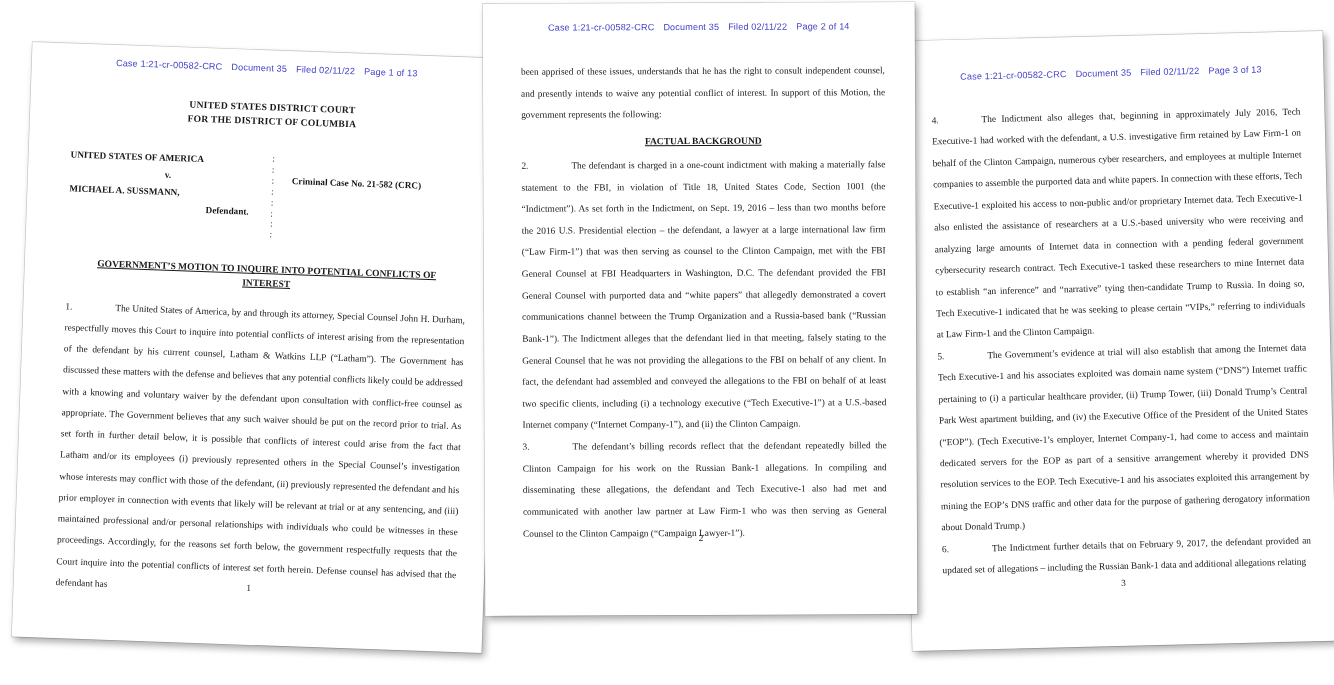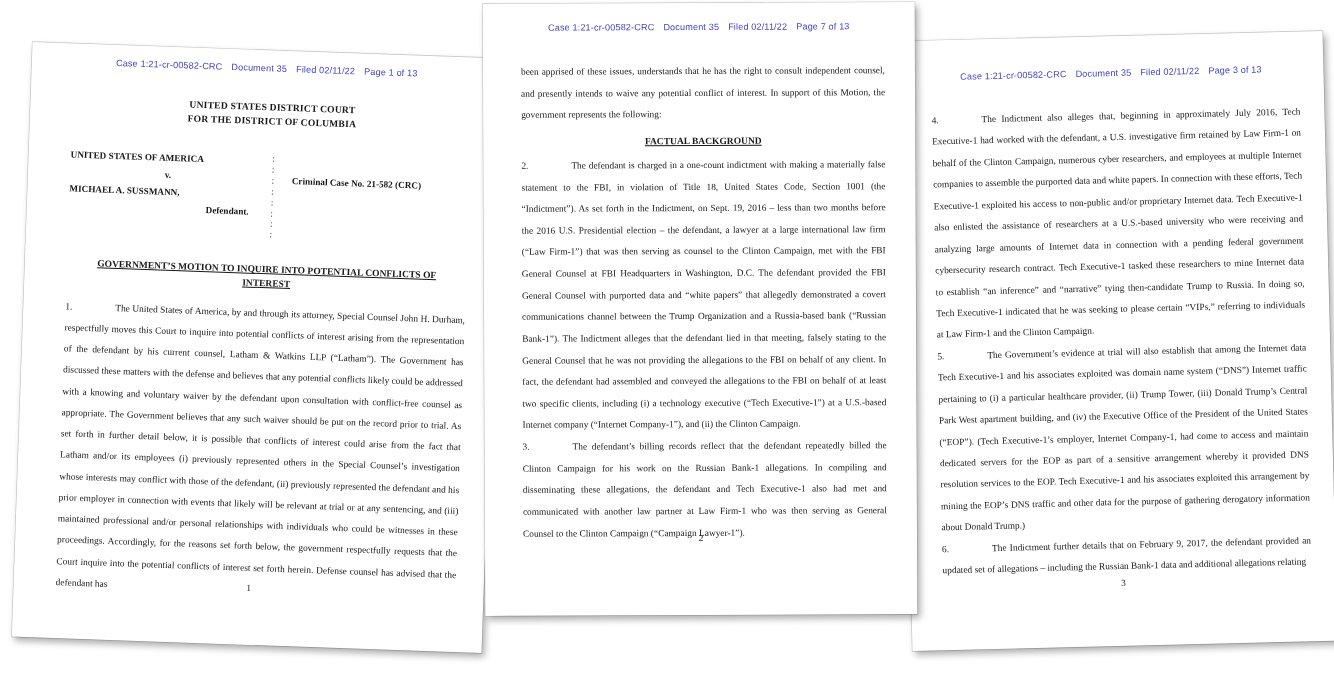--- a/index.html
+++ b/index.html
@@ -229,21 +229,21 @@
       <p class="para"><span class="indent-num">4.</span><span>The Indictment also alleges that, beginning in approximately July 2016, Tech Executive-1 had worked with the defendant, a U.S. investigative firm retained by Law Firm-1 on behalf of the Clinton Campaign, numerous cyber researchers, and employees at multiple Internet companies to assemble the purported data and white papers.  In connection with these efforts, Tech Executive-1 exploited his access to non-public and/or proprietary Internet data.  Tech Executive-1 also enlisted the assistance of researchers at a U.S.-based university who were receiving and analyzing large amounts of Internet data in connection with a pending federal government cybersecurity research contract.  Tech Executive-1 tasked these researchers to mine Internet data to establish “an inference” and “narrative” tying then-candidate Trump to Russia.  In doing so, Tech Executive-1 indicated that he was seeking to please certain “VIPs,” referring to individuals at Law Firm-1 and the Clinton Campaign.</span></p>
       <p class="para"><span class="indent-num">5.</span><span>The Government’s evidence at trial will also establish that among the Internet data Tech Executive-1 and his associates exploited was domain name system (“DNS”) Internet traffic pertaining to (i) a particular healthcare provider, (ii) Trump Tower, (iii) Donald Trump’s Central Park West apartment building, and (iv) the Executive Office of the President of the United States (“EOP”).  (Tech Executive-1’s employer, Internet Company-1, had come to access and maintain dedicated servers for the EOP as part of a sensitive arrangement whereby it provided DNS resolution services to the EOP.  Tech Executive-1 and his associates exploited this arrangement by mining the EOP’s DNS traffic and other data for the purpose of gathering derogatory information about Donald Trump.)</span></p>
       <p class="para"><span class="indent-num">6.</span><span>The Indictment further details that on February 9, 2017, the defendant provided an updated set of allegations – including the Russian Bank-1 data and additional allegations relating</span></p>
     </div>
 
     <div class="page-num">3</div>
   </div>
 
   <div class="sheet page-2">
     <div class="ecf-header">
-      <span class="seg">Case 1:21-cr-00582-CRC</span><span class="seg">Document 35</span><span class="seg">Filed 02/11/22</span><span class="seg">Page 7 of 13</span>
+      <span class="seg">Case 1:21-cr-00582-CRC</span><span class="seg">Document 35</span><span class="seg">Filed 02/11/22</span><span class="seg">Page 2 of 14</span>
     </div>
 
     <div class="body-area">
       <p class="para">been apprised of these issues, understands that he has the right to consult independent counsel, and presently intends to waive any potential conflict of interest.  In support of this Motion, the government represents the following:</p>
 
       <div class="section-head">FACTUAL BACKGROUND</div>
 
       <p class="para"><span class="indent-num">2.</span><span>The defendant is charged in a one-count indictment with making a materially false statement to the FBI, in violation of Title 18, United States Code, Section 1001 (the “Indictment”).  As set forth in the Indictment, on Sept. 19, 2016 – less than two months before the 2016 U.S. Presidential election – the defendant, a lawyer at a large international law firm (“Law Firm-1”) that was then serving as counsel to the Clinton Campaign, met with the FBI General Counsel at FBI Headquarters in Washington, D.C.  The defendant provided the FBI General Counsel with purported data and “white papers” that allegedly demonstrated a covert communications channel between the Trump Organization and a Russia-based bank (“Russian Bank-1”).  The Indictment alleges that the defendant lied in that meeting, falsely stating to the General Counsel that he was not providing the allegations to the FBI on behalf of any client.  In fact, the defendant had assembled and conveyed the allegations to the FBI on behalf of at least two specific clients, including (i) a technology executive (“Tech Executive-1”) at a U.S.-based Internet company (“Internet Company-1”), and (ii) the Clinton Campaign.</span></p>
       <p class="para"><span class="indent-num">3.</span><span>The defendant’s billing records reflect that the defendant repeatedly billed the Clinton Campaign for his work on the Russian Bank-1 allegations.  In compiling and disseminating these allegations, the defendant and Tech Executive-1 also had met and communicated with another law partner at Law Firm-1 who was then serving as General Counsel to the Clinton Campaign (“Campaign Lawyer-1”).</span></p>
     </div>

